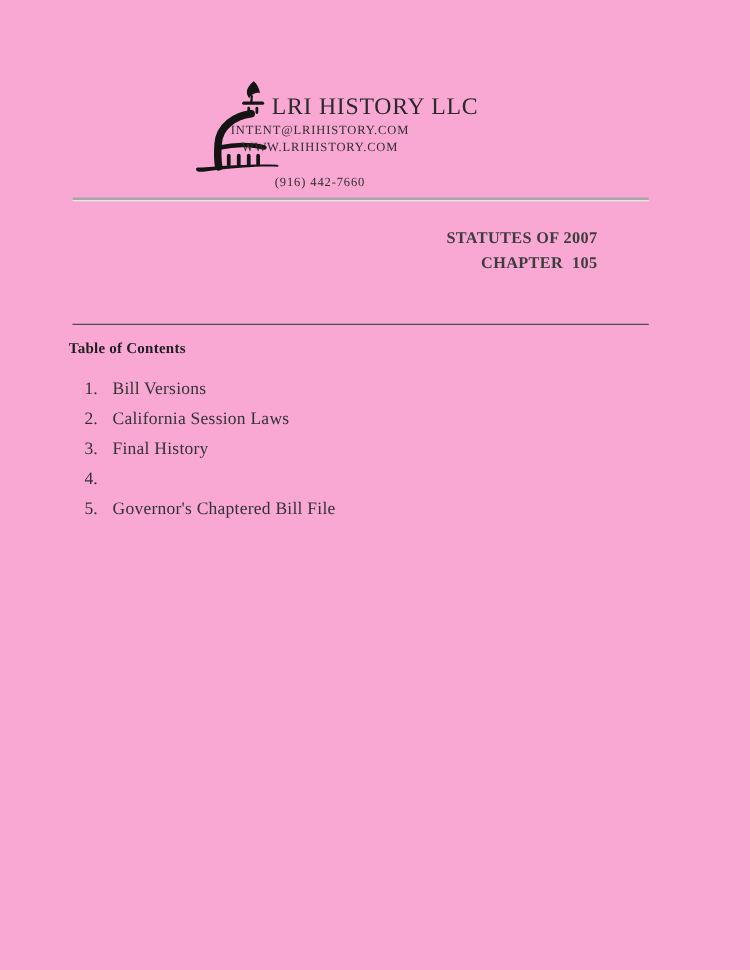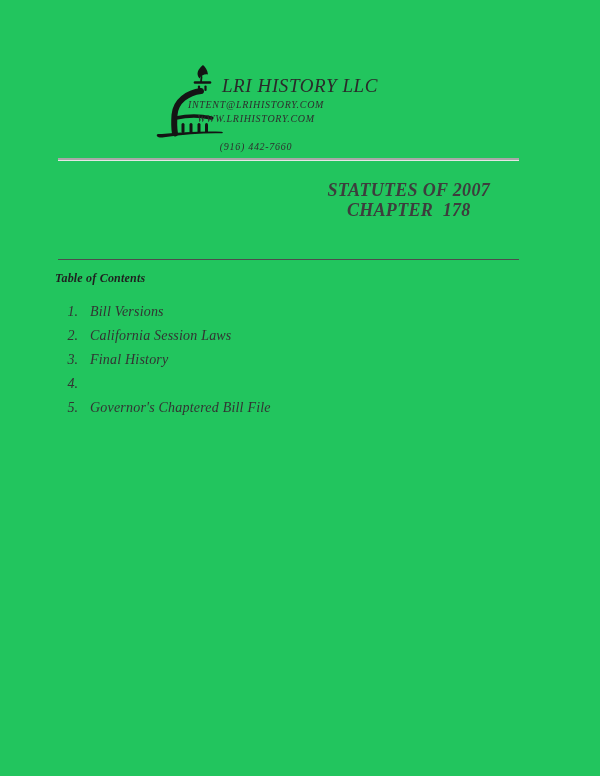--- a/index.html
+++ b/index.html
@@ -4,25 +4,24 @@
 <style>
   html, body {
     margin: 0;
     padding: 0;
     background: #ffffff;
   }
   .page {
     position: relative;
     width: 600px;
     height: 776px;
-    background: #22c55e;
+    background: #f9a8d4;
     font-family: "Liberation Serif", "DejaVu Serif", serif;
     color: #262626;
     overflow: hidden;
-    font-style: italic;
   }
 
   
   .logo {
     position: absolute;
     left: 145px;
     top: 61px;
     width: 80px;
     height: 78px;
   }
@@ -67,24 +66,24 @@
   .rule-bottom {
     top: 259px;
     height: 1px;
     background: #4d4d4d;
   }
 
   
   .case-caption {
     position: absolute;
     top: 180px;
-    right: 110px;
-    text-align: center;
+    right: 122px;
+    text-align: right;
     font-weight: bold;
-    font-size: 18px;
+    font-size: 13px;
     line-height: 20px;
     color: #3d3d3d;
     letter-spacing: 0.3px;
   }
   .case-caption div { white-space: pre; }
 
   
   .toc-title {
     position: absolute;
     left: 55px;
@@ -150,21 +149,21 @@
     <div class="company-name">LRI HISTORY LLC</div>
     <div class="contact-line contact-email">INTENT@LRIHISTORY.COM</div>
     <div class="contact-line contact-web">WWW.LRIHISTORY.COM</div>
     <div class="contact-line contact-phone">(916) 442-7660</div>
   </header>
 
   <hr class="rule rule-top">
 
   <section class="case-caption">
     <div>STATUTES OF 2007</div>
-    <div>CHAPTER  178</div>
+    <div>CHAPTER  105</div>
   </section>
 
   <hr class="rule rule-bottom">
 
   <h2 class="toc-title">Table of Contents</h2>
 
   <ol class="toc-list">
     <li>
       <span class="toc-num">1.</span>
       <span class="toc-label">Bill Versions</span>

